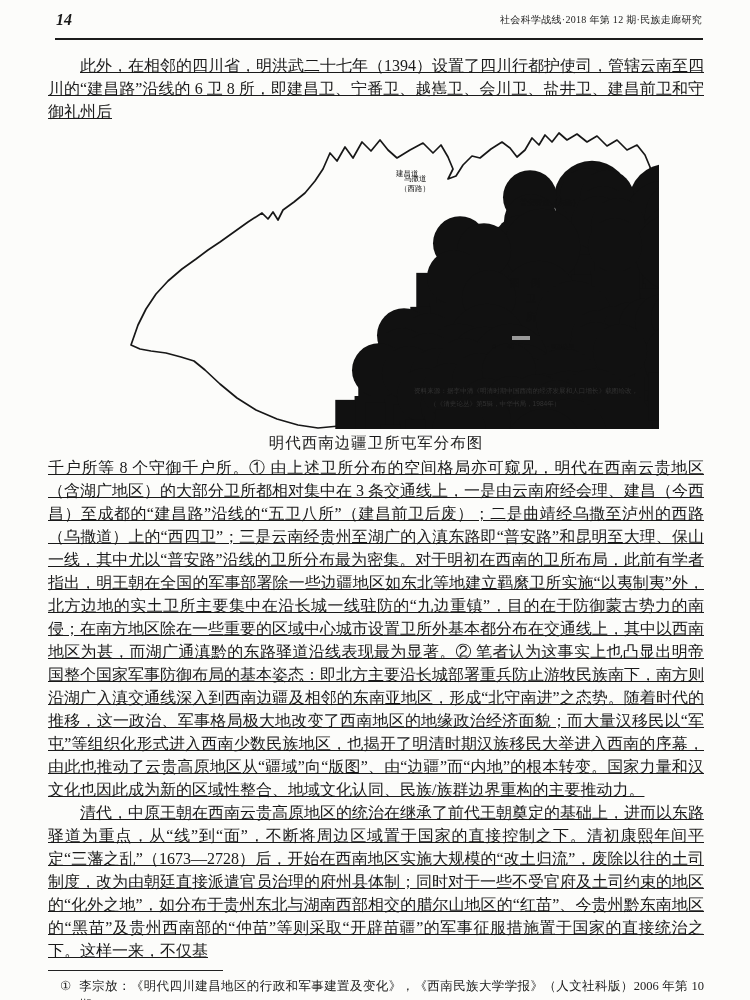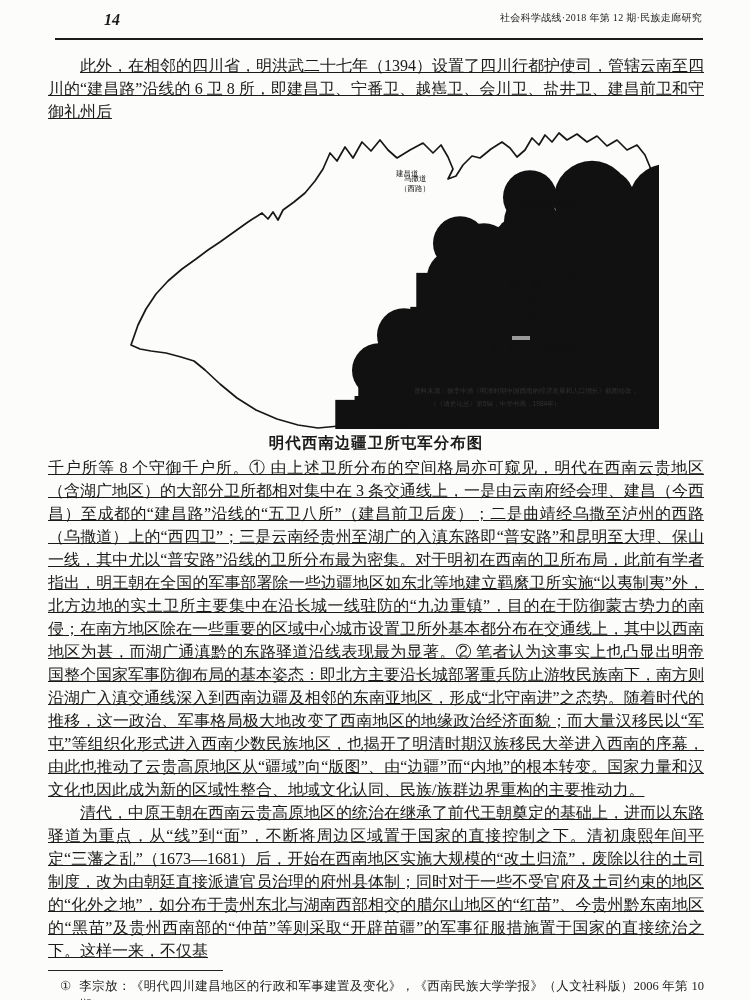--- a/index.html
+++ b/index.html
@@ -1,36 +1,36 @@
 <!DOCTYPE html>
 <html><head>
 <meta charset="utf-8">
 <style>
   html,body{margin:0;padding:0;background:#e8e8e8;}
   .page{
     position:relative;width:750px;height:1000px;margin:0 auto;
     background:#fcfcfa;overflow:hidden;
     font-family:"Liberation Serif","DejaVu Serif",serif;color:#1a1a1a;
   }
-  .header{position:absolute;top:11px;left:56px;right:48px;display:flex;justify-content:space-between;align-items:flex-start;margin-left:48px;}
+  .header{position:absolute;top:11px;left:56px;right:48px;display:flex;justify-content:space-between;align-items:center;}
   .page-num{font-style:italic;font-size:16px;font-weight:bold;}
   .journal{font-size:10px;letter-spacing:.3px;}
   .head-rule{position:absolute;top:38px;left:55px;right:47px;border-top:2.6px solid #1c1c1c;}
   .content{position:absolute;top:54px;left:48px;right:46px;}
   .body-text{font-size:16px;line-height:23px;text-align:justify;margin:0;text-decoration:underline;}
   .indent{text-indent:2em;}
   .figure{position:relative;margin:6px 0 2px 0;text-align:center;}
   .figure svg{display:block;margin:0 auto;}
   .map-outline{fill:none;stroke:#171717;stroke-width:1.7;stroke-linejoin:round;stroke-linecap:round;}
   .map-label{font-family:"Liberation Sans","DejaVu Sans",sans-serif;font-size:7.5px;fill:#111;}
   .legend-title{font-family:"Liberation Serif",serif;font-size:10px;fill:#111;letter-spacing:4px;}
   .legend-label{font-family:"Liberation Serif",serif;font-size:10px;fill:#111;}
   .scale-label{font-family:"Liberation Sans",sans-serif;font-size:6.5px;fill:#111;}
   .source-note{font-family:"Liberation Sans","DejaVu Sans",sans-serif;font-size:6.6px;fill:#333;}
-  .caption{font-size:15.5px;font-weight:700;margin-top:4px;letter-spacing:1px;}
+  .caption{font-size:15.5px;font-weight:400;margin-top:4px;letter-spacing:1px;}
   .footnotes{margin-top:8px;}
   .fn-rule{width:175px;border-top:1.4px solid #222;margin-bottom:6px;}
   .footnote{font-size:12.5px;line-height:19px;display:flex;gap:8px;margin-left:12px;}
   .fn-marker{flex:0 0 auto;}
   .fn-text{flex:1;text-align:justify;}
 </style>
 </head>
 <body>
 
 <div class="page">
@@ -199,21 +199,21 @@
           <text class="scale-label" x="455" y="220">800公里</text>
         </g>
 
         <text class="source-note" x="318" y="264">资料来源：据李中清《明清时期中国西南的经济发展和人口增长》载图绘改，</text>
         <text class="source-note" x="334" y="277">（《清史论丛》第5辑，中华书局，1984年）</text>
       </svg>
       <div class="caption">明代西南边疆卫所屯军分布图</div>
     </div>
 
     <p class="body-text">千户所等 8 个守御千户所。① 由上述卫所分布的空间格局亦可窥见，明代在西南云贵地区（含湖广地区）的大部分卫所都相对集中在 3 条交通线上，一是由云南府经会理、建昌（今西昌）至成都的“建昌路”沿线的“五卫八所”（建昌前卫后废）；二是曲靖经乌撒至泸州的西路（乌撒道）上的“西四卫”；三是云南经贵州至湖广的入滇东路即“普安路”和昆明至大理、保山一线，其中尤以“普安路”沿线的卫所分布最为密集。对于明初在西南的卫所布局，此前有学者指出，明王朝在全国的军事部署除一些边疆地区如东北等地建立羁縻卫所实施“以夷制夷”外，北方边地的实土卫所主要集中在沿长城一线驻防的“九边重镇”，目的在于防御蒙古势力的南侵；在南方地区除在一些重要的区域中心城市设置卫所外基本都分布在交通线上，其中以西南地区为甚，而湖广通滇黔的东路驿道沿线表现最为显著。② 笔者认为这事实上也凸显出明帝国整个国家军事防御布局的基本姿态：即北方主要沿长城部署重兵防止游牧民族南下，南方则沿湖广入滇交通线深入到西南边疆及相邻的东南亚地区，形成“北守南进”之态势。随着时代的推移，这一政治、军事格局极大地改变了西南地区的地缘政治经济面貌；而大量汉移民以“军屯”等组织化形式进入西南少数民族地区，也揭开了明清时期汉族移民大举进入西南的序幕，由此也推动了云贵高原地区从“疆域”向“版图”、由“边疆”而“内地”的根本转变。国家力量和汉文化也因此成为新的区域性整合、地域文化认同、民族/族群边界重构的主要推动力。</p>
-    <p class="body-text indent">清代，中原王朝在西南云贵高原地区的统治在继承了前代王朝奠定的基础上，进而以东路驿道为重点，从“线”到“面”，不断将周边区域置于国家的直接控制之下。清初康熙年间平定“三藩之乱”（1673—1681）后，开始在西南地区实施大规模的“改土归流”，废除以往的土司制度，改为由朝廷直接派遣官员治理的府州县体制；同时对于一些不受官府及土司约束的地区的“化外之地”，如分布于贵州东北与湖南西部相交的腊尔山地区的“红苗”、今贵州黔东南地区的“黑苗”及贵州西南部的“仲苗”等则采取“开辟苗疆”的军事征服措施置于国家的直接统治之下。这样一来，不仅基</p>
+    <p class="body-text indent">清代，中原王朝在西南云贵高原地区的统治在继承了前代王朝奠定的基础上，进而以东路驿道为重点，从“线”到“面”，不断将周边区域置于国家的直接控制之下。清初康熙年间平定“三藩之乱”（1673—2728）后，开始在西南地区实施大规模的“改土归流”，废除以往的土司制度，改为由朝廷直接派遣官员治理的府州县体制；同时对于一些不受官府及土司约束的地区的“化外之地”，如分布于贵州东北与湖南西部相交的腊尔山地区的“红苗”、今贵州黔东南地区的“黑苗”及贵州西南部的“仲苗”等则采取“开辟苗疆”的军事征服措施置于国家的直接统治之下。这样一来，不仅基</p>
 
     <div class="footnotes">
       <div class="fn-rule"></div>
       <div class="footnote">
         <span class="fn-marker">①</span>
         <span class="fn-text">李宗放：《明代四川建昌地区的行政和军事建置及变化》，《西南民族大学学报》（人文社科版）2006 年第 10 期。</span>
       </div>
 
     </div>
 

